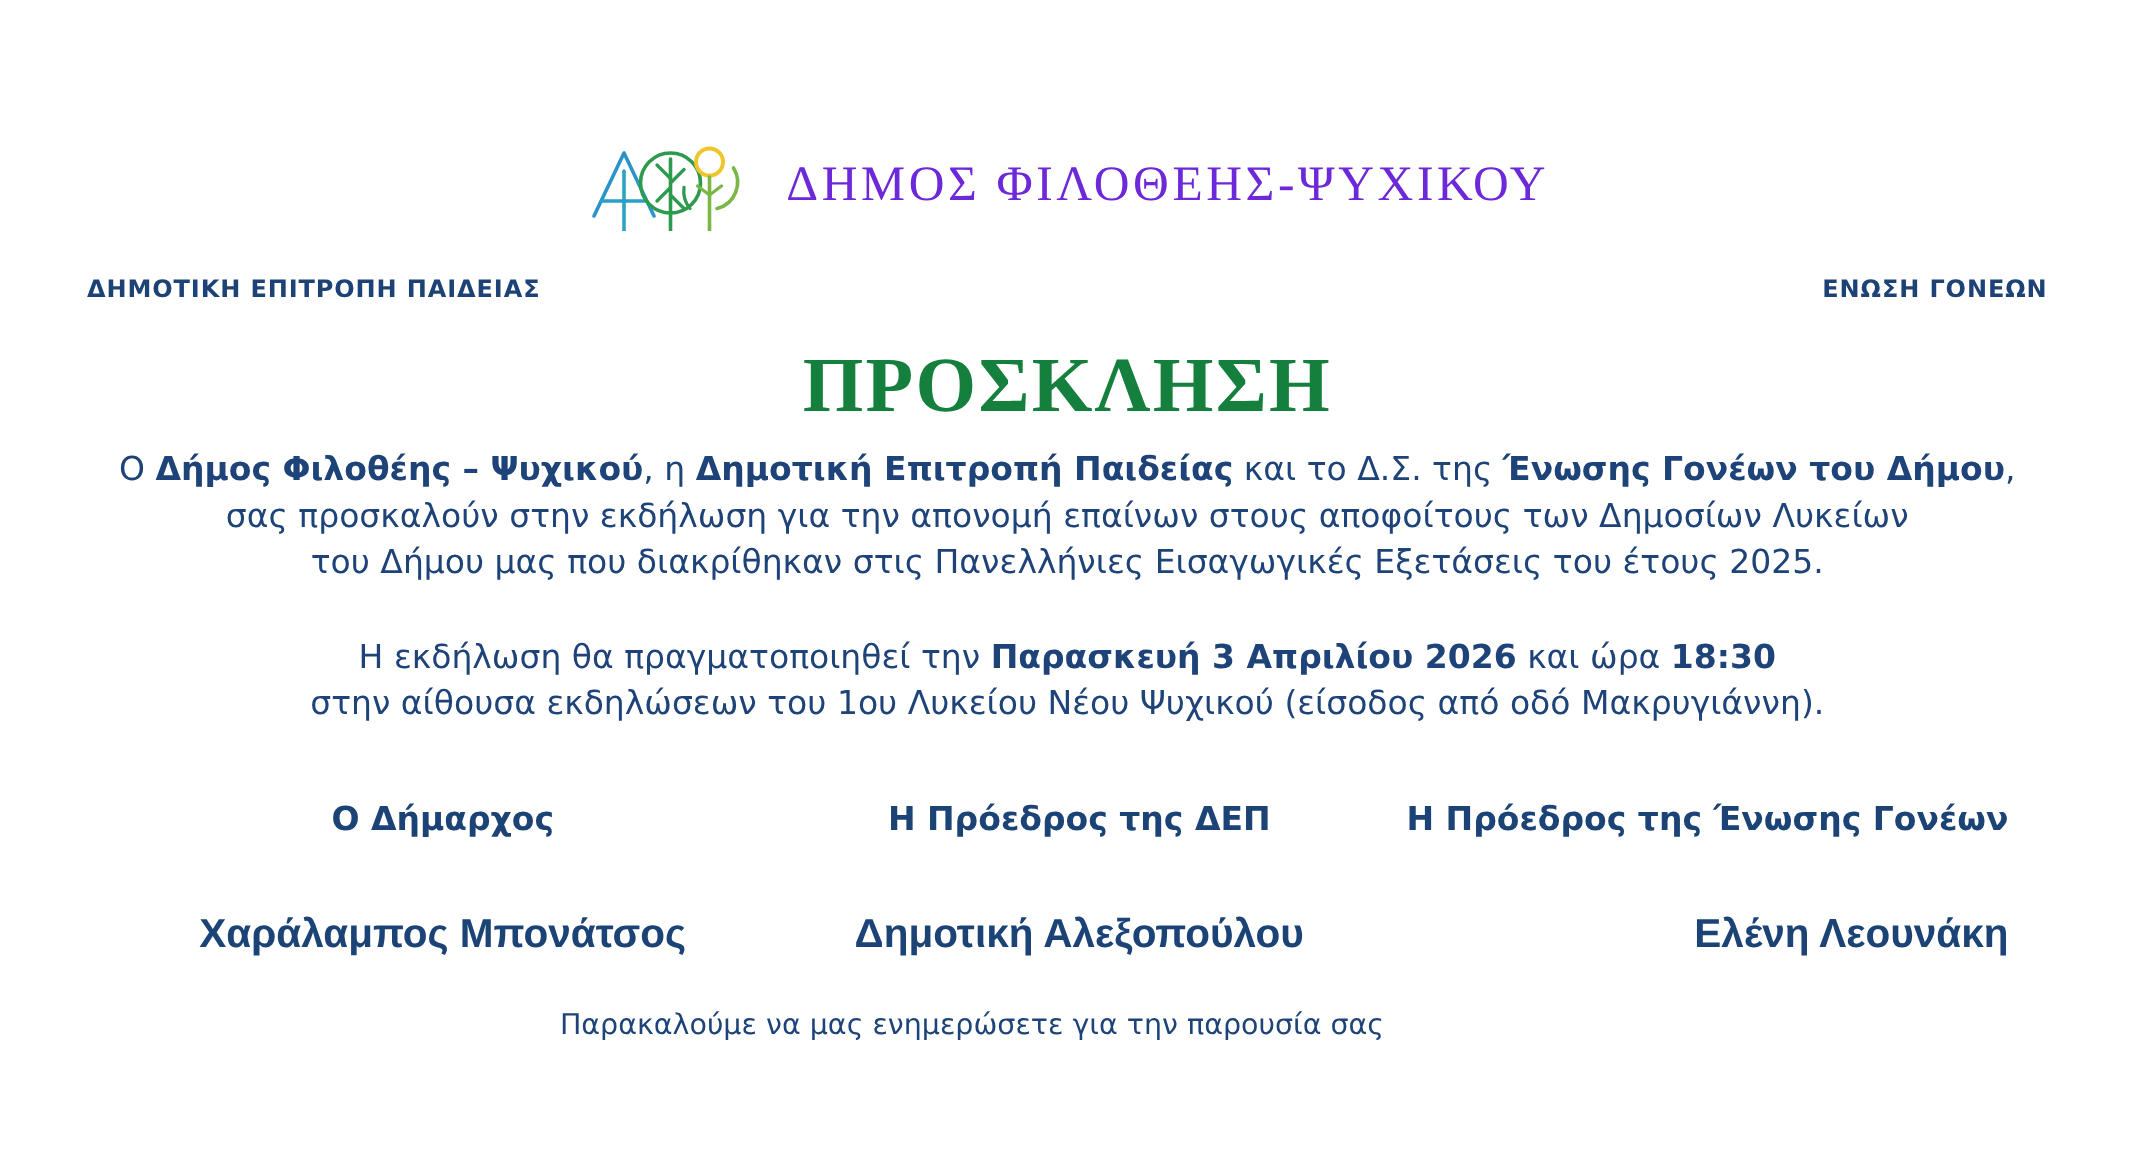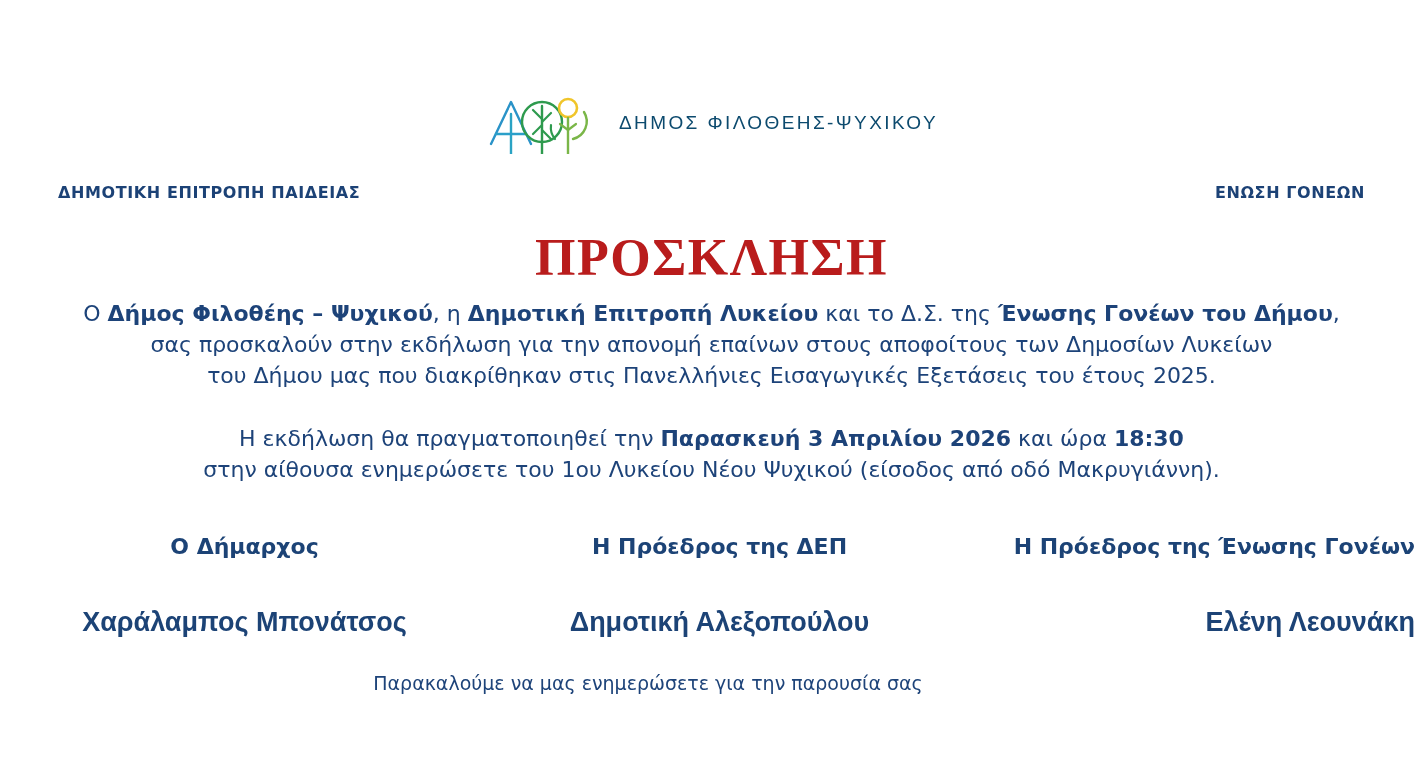--- a/index.html
+++ b/index.html
@@ -35,25 +35,25 @@
     justify-content: center;
     gap: 22px;
   }
   .logo-mark {
     width: 112px;
     height: 62px;
     display: block;
     flex: 0 0 auto;
   }
   .logo-text {
-    font-family: Liberation Sans, sans-serif;
-    font-size: 19px;
+    font-family: Liberation Serif, serif;
+    font-size: 33px;
     font-weight: 400;
     letter-spacing: 2.4px;
-    color: #0c4a6e;
+    color: #6d28d9;
     white-space: nowrap;
   }
 
   
   .org-row {
     position: absolute;
     top: 183px;
     left: 0;
     width: 1423px;
     padding: 0 58px;
@@ -75,21 +75,21 @@
   .title {
     position: absolute;
     top: 228px;
     left: 0;
     width: 1423px;
     text-align: center;
     font-family: "Liberation Serif", "DejaVu Serif", serif;
     font-size: 52px;
     font-weight: 700;
     letter-spacing: 1.5px;
-    color: #b91c1c;
+    color: #15803d;
   }
 
   
   .body-block {
     position: absolute;
     top: 298px;
     left: 0;
     width: 1423px;
     text-align: center;
   }
@@ -110,21 +110,21 @@
     margin: 32px 0 0 0;
   }
 
   
   .sig-grid {
     position: absolute;
     top: 534px;
     left: 0;
     width: 1423px;
     box-sizing: border-box;
-    padding: 0 32px;
+    padding: 0 108px;
     display: flex;
     justify-content: space-between;
   }
   .sig-col {
     flex: 1 1 0;
     text-align: center;
   }
   .sig-col.col-1 { text-align: center; transform: translateX(-14px); }
   .sig-col.col-2 { transform: translateX(8px); }
   .sig-col.col-3 { text-align: right; transform: translateX(24px); }
@@ -191,28 +191,28 @@
   <div class="org-row">
     <div class="org-left">ΔΗΜΟΤΙΚΗ ΕΠΙΤΡΟΠΗ ΠΑΙΔΕΙΑΣ</div>
     <div class="org-right">ΕΝΩΣΗ ΓΟΝΕΩΝ</div>
   </div>
 
   <div class="title">ΠΡΟΣΚΛΗΣΗ</div>
 
   <div class="body-block">
 
     <p class="para para-intro">
-      <span>Ο </span><span class="b">Δήμος Φιλοθέης – Ψυχικού</span><span>, η </span><span class="b">Δημοτική Επιτροπή Λυκείου</span><span> και το Δ.Σ. της </span><span class="b">Ένωσης Γονέων του Δήμου</span><span>,</span><br>
+      <span>Ο </span><span class="b">Δήμος Φιλοθέης – Ψυχικού</span><span>, η </span><span class="b">Δημοτική Επιτροπή Παιδείας</span><span> και το Δ.Σ. της </span><span class="b">Ένωσης Γονέων του Δήμου</span><span>,</span><br>
       <span>σας προσκαλούν στην εκδήλωση για την απονομή επαίνων στους αποφοίτους των Δημοσίων Λυκείων</span><br>
       <span>του Δήμου μας που διακρίθηκαν στις Πανελλήνιες Εισαγωγικές Εξετάσεις του έτους 2025.</span>
     </p>
 
     <p class="para para-when">
       <span>Η εκδήλωση θα πραγματοποιηθεί την </span><span class="b">Παρασκευή 3 Απριλίου 2026</span><span> και ώρα </span><span class="b">18:30</span><br>
-      <span>στην αίθουσα ενημερώσετε του 1ου Λυκείου Νέου Ψυχικού (είσοδος από οδό Μακρυγιάννη).</span>
+      <span>στην αίθουσα εκδηλώσεων του 1ου Λυκείου Νέου Ψυχικού (είσοδος από οδό Μακρυγιάννη).</span>
     </p>
 
   </div>
 
   <div class="sig-grid">
     <div class="sig-col col-1">
       <div class="sig-role">Ο Δήμαρχος</div>
       <div class="sig-name">Χαράλαμπος Μπονάτσος</div>
     </div>
     <div class="sig-col col-2">

